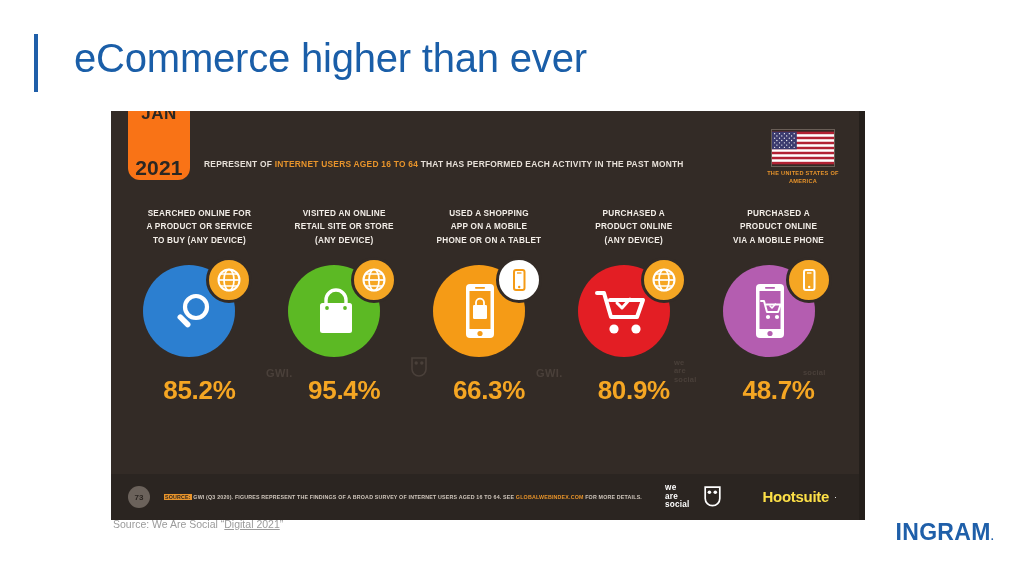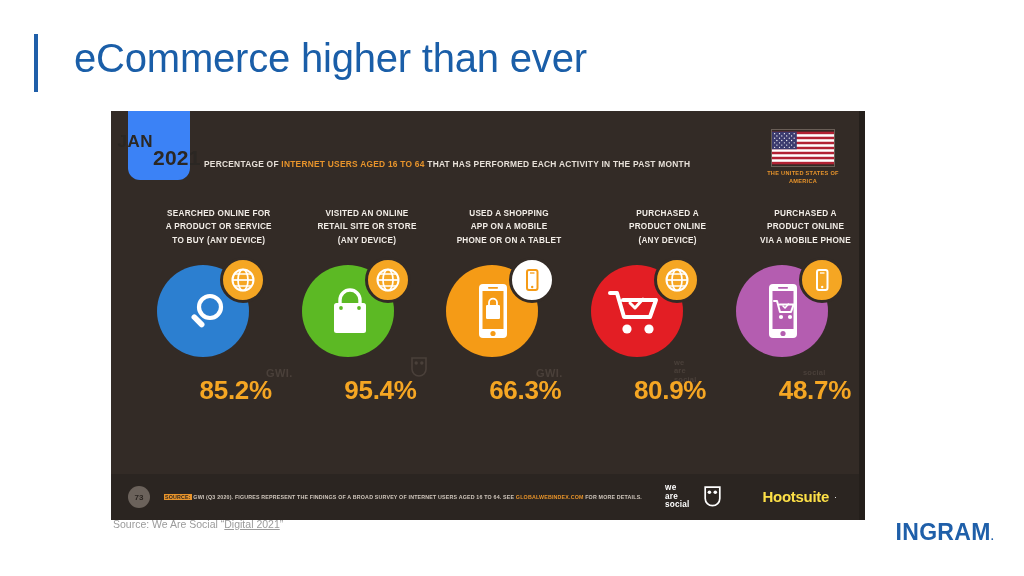--- a/index.html
+++ b/index.html
@@ -26,22 +26,22 @@
     background:#332B26;
     overflow:hidden;
   }
   .panel-edge{
     position:absolute;right:0;top:0;width:6px;height:100%;
     background:#241f1b;
   }
   
   .jan-tab{
     position:absolute;left:17px;top:-8px;width:62px;height:77px;
-    background:#3b82f6;border-radius:0 0 12px 12px;
-    display:flex;flex-direction:row;align-items:center;justify-content:center;
+    background:#f97316;border-radius:0 0 12px 12px;
+    display:flex;flex-direction:column;align-items:center;justify-content:center;
     color:#2B2723;font-weight:bold;line-height:1.12;
   }
   .jan-tab .m{font-size:17px;letter-spacing:.5px;}
   .jan-tab .y{font-size:21px;letter-spacing:.2px;margin-top:33px;}
   .hdr-title{
     position:absolute;left:92px;top:18px;
     font-size:24px;font-weight:bold;color:#7FBCE8;
     letter-spacing:.4px;
   }
   .hdr-sub{
@@ -55,21 +55,21 @@
   .flag{width:62px;height:36px;margin:0 auto;display:block;border:1px solid #6a5f57;}
   .flag-cap{
     font-size:5.6px;font-weight:bold;color:#E8942B;
     letter-spacing:.3px;line-height:1.4;margin-top:3px;
   }
   
   .cols{
     position:absolute;left:16px;top:96px;right:14px;
     display:flex;
   }
-  .col{flex:1;display:flex;flex-direction:column;align-items:flex-end;}
+  .col{flex:1;display:flex;flex-direction:column;align-items:center;}
   .col-label{
     font-size:8.2px;font-weight:bold;color:#F2EDE7;
     text-align:center;line-height:1.62;letter-spacing:.25px;
     height:44px;
   }
   .icon-area{
     position:relative;width:118px;height:104px;margin-top:6px;
   }
   .disc{
     position:absolute;left:3px;top:8px;width:92px;height:92px;border-radius:50%;
@@ -131,21 +131,21 @@
 <div class="panel">
 
   <div class="panel-edge"></div>
 
   <div class="jan-tab">
     <span class="m">JAN</span>
     <span class="y">2021</span>
   </div>
 
 
-  <div class="hdr-sub"><span>PERCENTAGE OF </span><span class="hl">INTERNET USERS AGED 16 TO 64</span><span> THAT HAS PERFORMED EACH ACTIVITY IN THE PAST MONTH</span></div>
+  <div class="hdr-sub"><span>REPRESENT OF </span><span class="hl">INTERNET USERS AGED 16 TO 64</span><span> THAT HAS PERFORMED EACH ACTIVITY IN THE PAST MONTH</span></div>
 
   <div class="flag-wrap">
     <svg class="flag" viewBox="0 0 190 100">
       <rect width="190" height="100" fill="#B22234"></rect>
       <g fill="#ffffff">
         <rect y="7.7" width="190" height="7.7"></rect>
           <rect y="23.1" width="190" height="7.7"></rect>
         <rect y="38.5" width="190" height="7.7"></rect>
           <rect y="53.8" width="190" height="7.7"></rect>
         <rect y="69.2" width="190" height="7.7"></rect>

